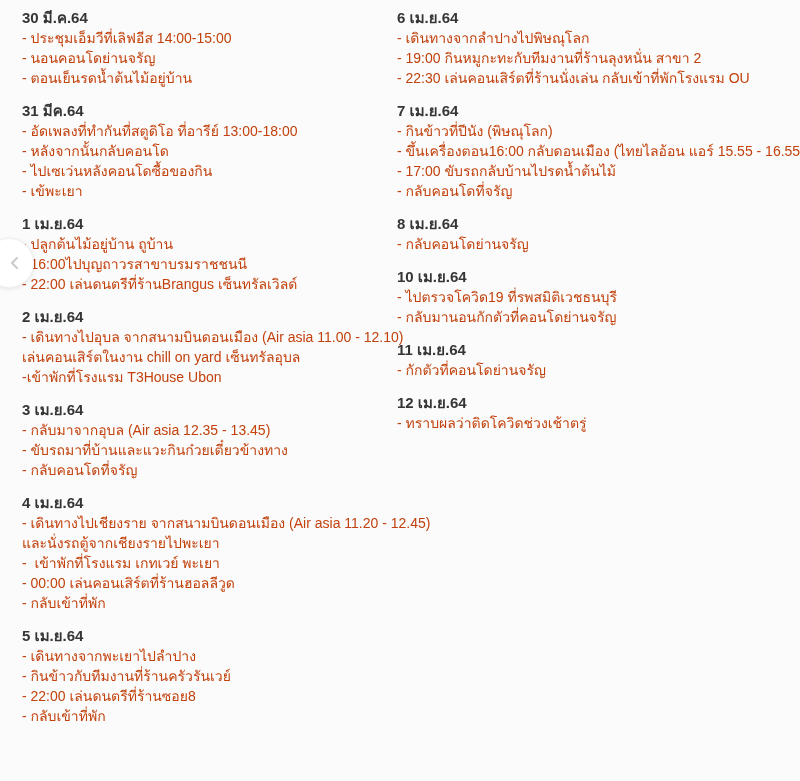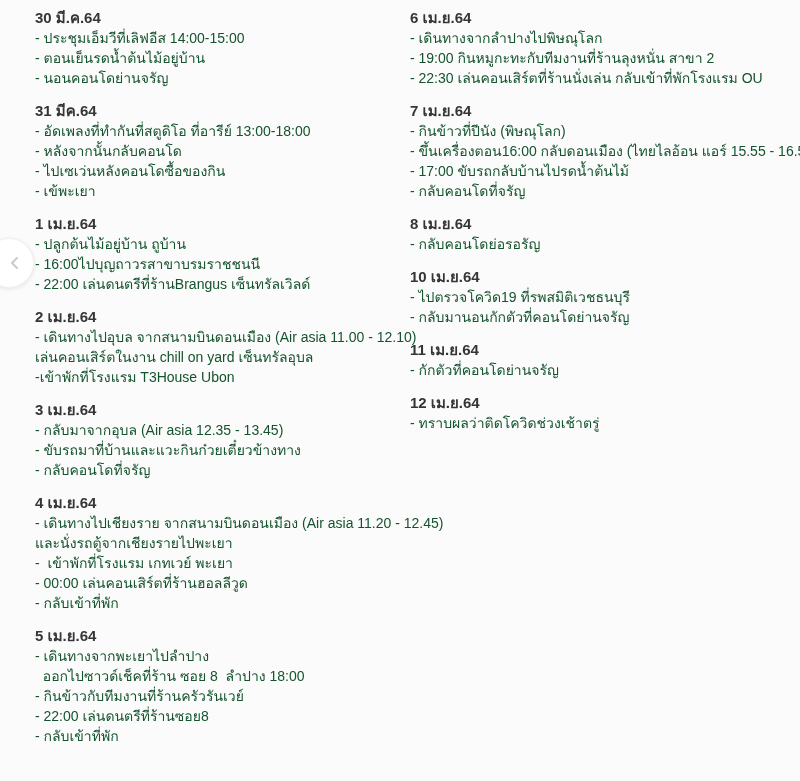--- a/index.html
+++ b/index.html
@@ -11,38 +11,38 @@
     color: #424242;
     -webkit-font-smoothing: antialiased;
   }
   .page {
     position: relative;
     width: 800px; height: 781px;
     overflow: hidden;
   }
   .columns {
     display: flex;
-    padding: 8px 0 0 35px;
+    padding: 8px 0 0 22px;
   }
   .col { display: flex; flex-direction: column; gap: 13px; }
   .col-left  { width: 375px; flex: 0 0 375px; }
   .col-right { width: 390px; flex: 0 0 390px; }
   .section { display: flex; flex-direction: column; }
   .date-heading {
     font-weight: bold;
     font-size: 15px;
     line-height: 20px;
     color: #353535;
     white-space: pre;
   }
   .entry-line {
     font-size: 14px;
     line-height: 20px;
     white-space: pre;
-    color: #14532d;
+    color: #c2410c;
   }
   .carousel-prev {
     position: absolute;
     left: -16px; top: 238px;
     width: 50px; height: 50px;
     border-radius: 50%;
     background: #ffffff;
     border: 1px solid #f0f0f0;
     box-shadow: 0 1px 4px rgba(0,0,0,0.10);
     display: flex; align-items: center; justify-content: center;
@@ -53,22 +53,22 @@
 </style>
 </head>
 <body>
 
 <div class="page">
   <div class="columns">
     <div class="col col-left">
         <div class="section">
           <div class="date-heading">30 มี.ค.64</div>
           <div class="entry-line">- ประชุมเอ็มวีที่เลิฟอีส 14:00-15:00</div>
+          <div class="entry-line">- นอนคอนโดย่านจรัญ</div>
           <div class="entry-line">- ตอนเย็นรดน้ำต้นไม้อยู่บ้าน</div>
-          <div class="entry-line">- นอนคอนโดย่านจรัญ</div>
         </div>
         <div class="section">
           <div class="date-heading">31 มีค.64</div>
           <div class="entry-line">- อัดเพลงที่ทำกันที่สตูดิโอ ที่อารีย์ 13:00-18:00</div>
           <div class="entry-line">- หลังจากนั้นกลับคอนโด</div>
           <div class="entry-line">- ไปเซเว่นหลังคอนโดซื้อของกิน</div>
           <div class="entry-line">- เข้พะเยา</div>
         </div>
         <div class="section">
           <div class="date-heading">1 เม.ย.64</div>
@@ -92,21 +92,20 @@
           <div class="date-heading">4 เม.ย.64</div>
           <div class="entry-line">- เดินทางไปเชียงราย จากสนามบินดอนเมือง (Air asia 11.20 - 12.45)</div>
           <div class="entry-line">และนั่งรถตู้จากเชียงรายไปพะเยา</div>
           <div class="entry-line">-  เข้าพักที่โรงแรม เกทเวย์ พะเยา</div>
           <div class="entry-line">- 00:00 เล่นคอนเสิร์ตที่ร้านฮอลลีวูด</div>
           <div class="entry-line">- กลับเข้าที่พัก</div>
         </div>
         <div class="section">
           <div class="date-heading">5 เม.ย.64</div>
           <div class="entry-line">- เดินทางจากพะเยาไปลำปาง</div>
-          <div class="entry-line">  ออกไปซาวด์เช็คที่ร้าน ซอย 8  ลำปาง 18:00</div>
           <div class="entry-line">- กินข้าวกับทีมงานที่ร้านครัวรันเวย์</div>
           <div class="entry-line">- 22:00 เล่นดนตรีที่ร้านซอย8</div>
           <div class="entry-line">- กลับเข้าที่พัก</div>
         </div>
       </div>
     <div class="col col-right">
         <div class="section">
           <div class="date-heading">6 เม.ย.64</div>
           <div class="entry-line">- เดินทางจากลำปางไปพิษณุโลก</div>
           <div class="entry-line">- 19:00 กินหมูกะทะกับทีมงานที่ร้านลุงหนั่น สาขา 2</div>
@@ -114,21 +113,21 @@
         </div>
         <div class="section">
           <div class="date-heading">7 เม.ย.64</div>
           <div class="entry-line">- กินข้าวที่ปีนัง (พิษณุโลก)</div>
           <div class="entry-line">- ขึ้นเครื่องตอน16:00 กลับดอนเมือง (ไทยไลอ้อน แอร์ 15.55 - 16.55)</div>
           <div class="entry-line">- 17:00 ขับรถกลับบ้านไปรดน้ำต้นไม้</div>
           <div class="entry-line">- กลับคอนโดที่จรัญ</div>
         </div>
         <div class="section">
           <div class="date-heading">8 เม.ย.64</div>
-          <div class="entry-line">- กลับคอนโดย่อรอรัญ</div>
+          <div class="entry-line">- กลับคอนโดย่านจรัญ</div>
         </div>
         <div class="section">
           <div class="date-heading">10 เม.ย.64</div>
           <div class="entry-line">- ไปตรวจโควิด19 ที่รพสมิติเวชธนบุรี</div>
           <div class="entry-line">- กลับมานอนกักตัวที่คอนโดย่านจรัญ</div>
         </div>
         <div class="section">
           <div class="date-heading">11 เม.ย.64</div>
           <div class="entry-line">- กักตัวที่คอนโดย่านจรัญ</div>
         </div>

